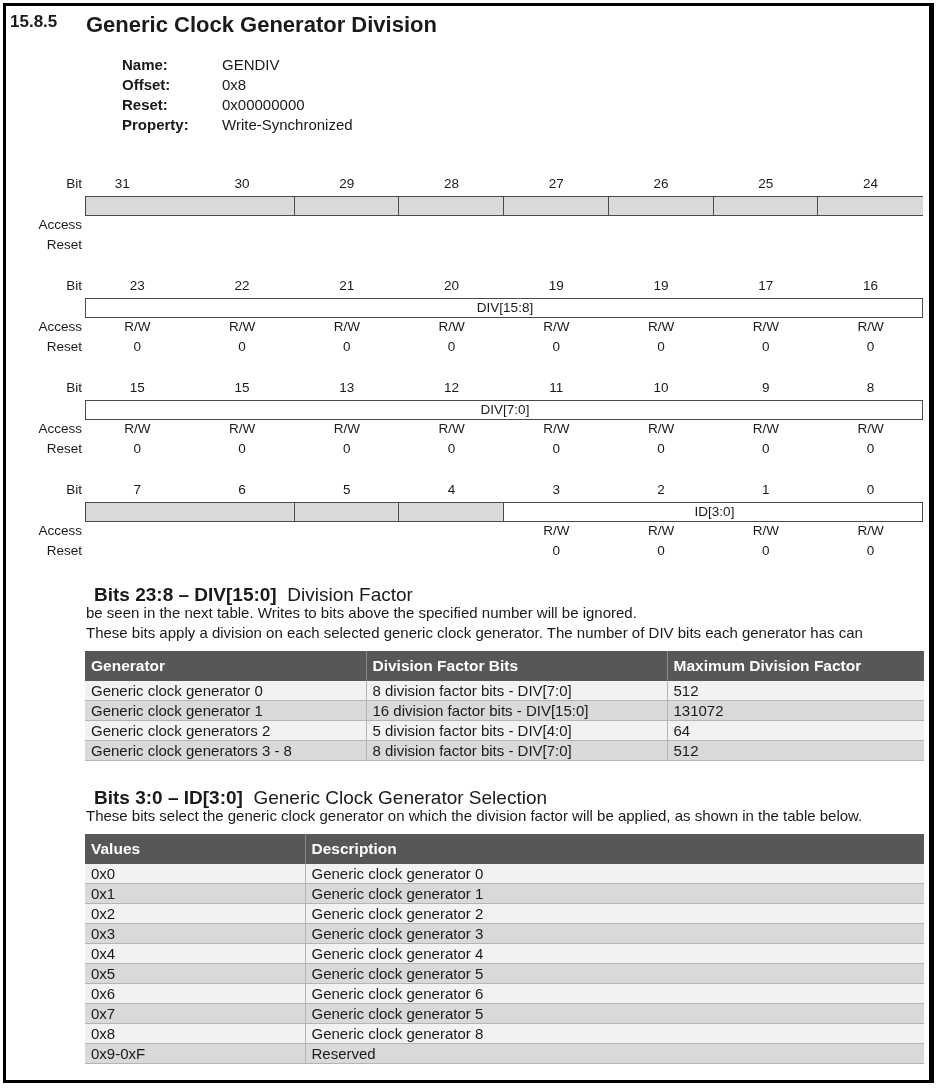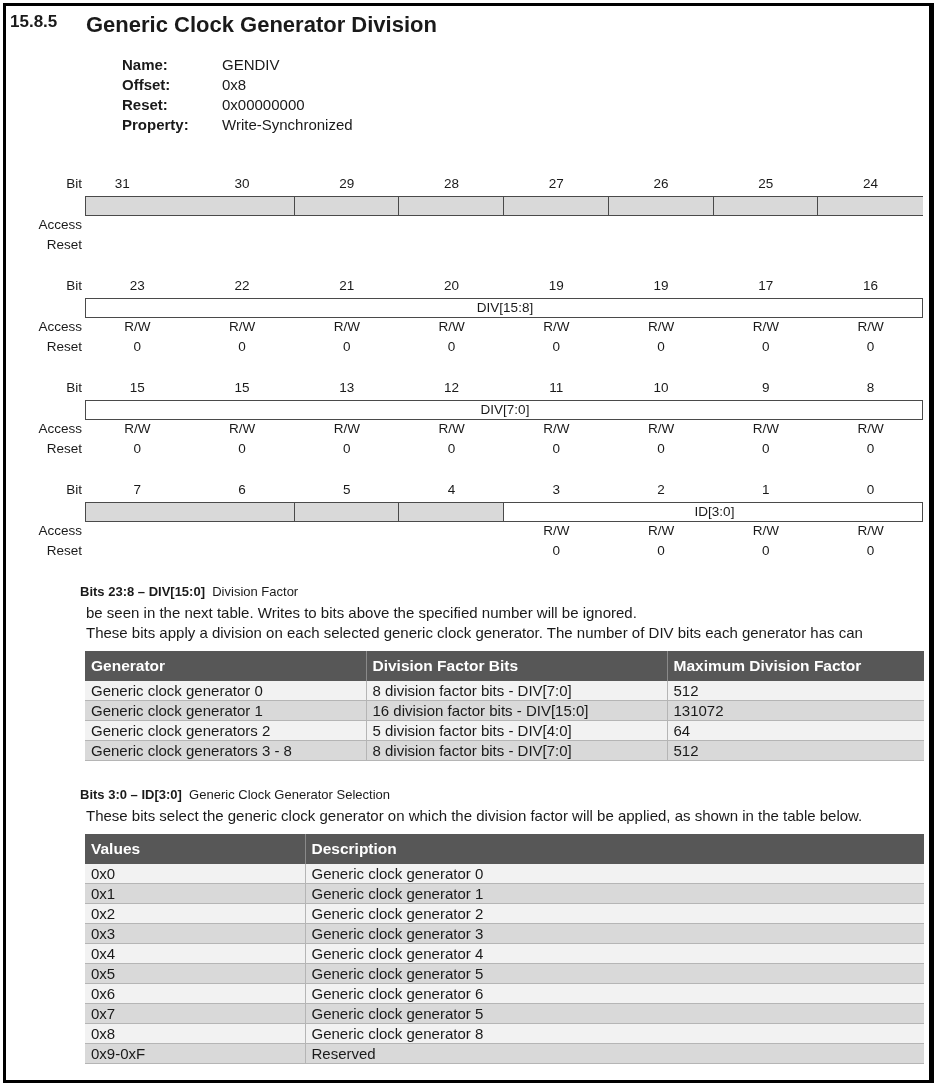--- a/index.html
+++ b/index.html
@@ -14,21 +14,21 @@
     .props .k { width: 100px; font-weight: bold; }
     .reg { position: absolute; left: 0; width: 946px; font-size: 13.5px; }
     .reg .lbl { position: absolute; left: 0; width: 82px; text-align: right; }
     .reg .cell { position: absolute; width: 104.6px; text-align: center; }
     .reg .bar { position: absolute; left: 85px; width: 838px; height: 20px; border: 1px solid #4a4a4a;
                 box-sizing: border-box; background: #fff; }
     .reg .seg { position: absolute; top: 0; height: 100%; box-sizing: border-box; border-right: 1px solid #4a4a4a;
                 background: #d9d9d9; }
     .reg .seg.last { border-right: none; }
     .reg .field { position: absolute; top: 0; height: 100%; text-align: center; line-height: 18px; font-size: 13.5px; }
-    .bits-head { position: absolute; left: 80px; font-size: 13px; }
+    .bits-head { position: absolute; left: 94px; font-size: 19px; }
     .bits-head b { font-weight: bold; }
     .para { position: absolute; left: 86px; width: 850px; font-size: 15px; line-height: 20px; }
     table.t { position: absolute; left: 85px; width: 839px; border-collapse: collapse; font-size: 15px; }
     table.t th { background: #575757; color: #fff; text-align: left; font-weight: bold; padding: 0 6px;
                  height: 30px; border-right: 1px solid #8a8a8a; font-size: 15.5px; }
     table.t td { padding: 0 6px; height: 19px; border-right: 1px solid #b5b5b5; border-bottom: 1px solid #b5b5b5; }
     table.t tr:nth-child(odd) td { background: #f2f2f2; }
     table.t tr:nth-child(even) td { background: #d9d9d9; }
   </style>
 </head>

